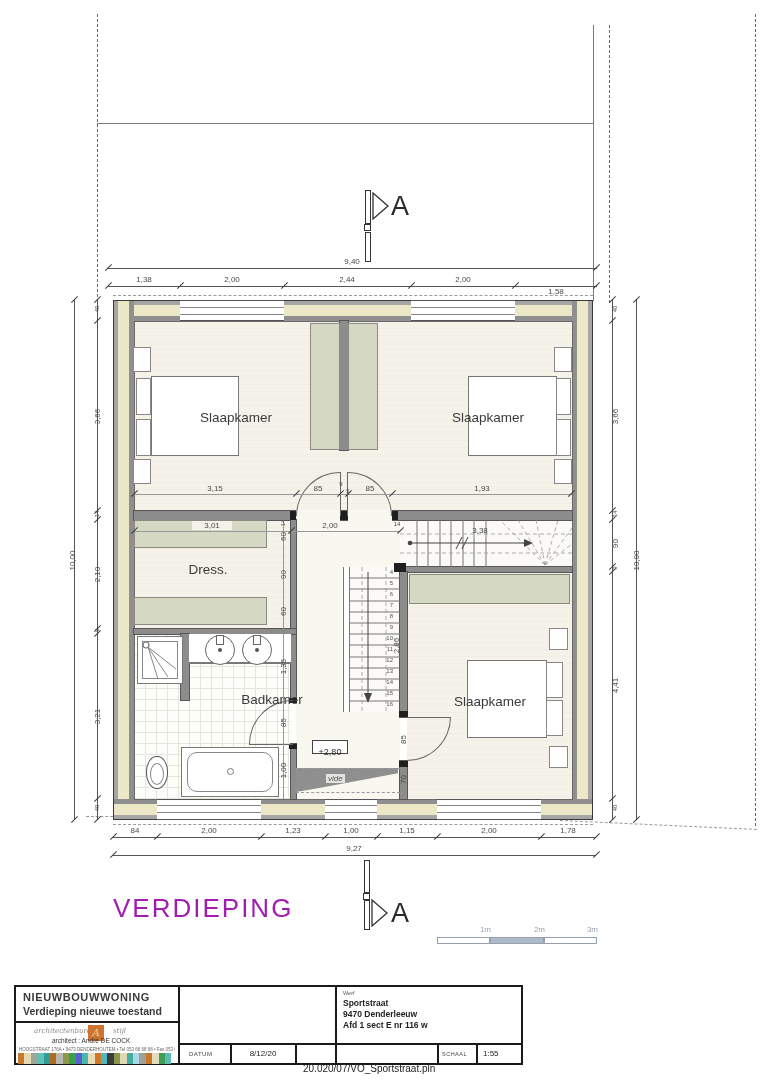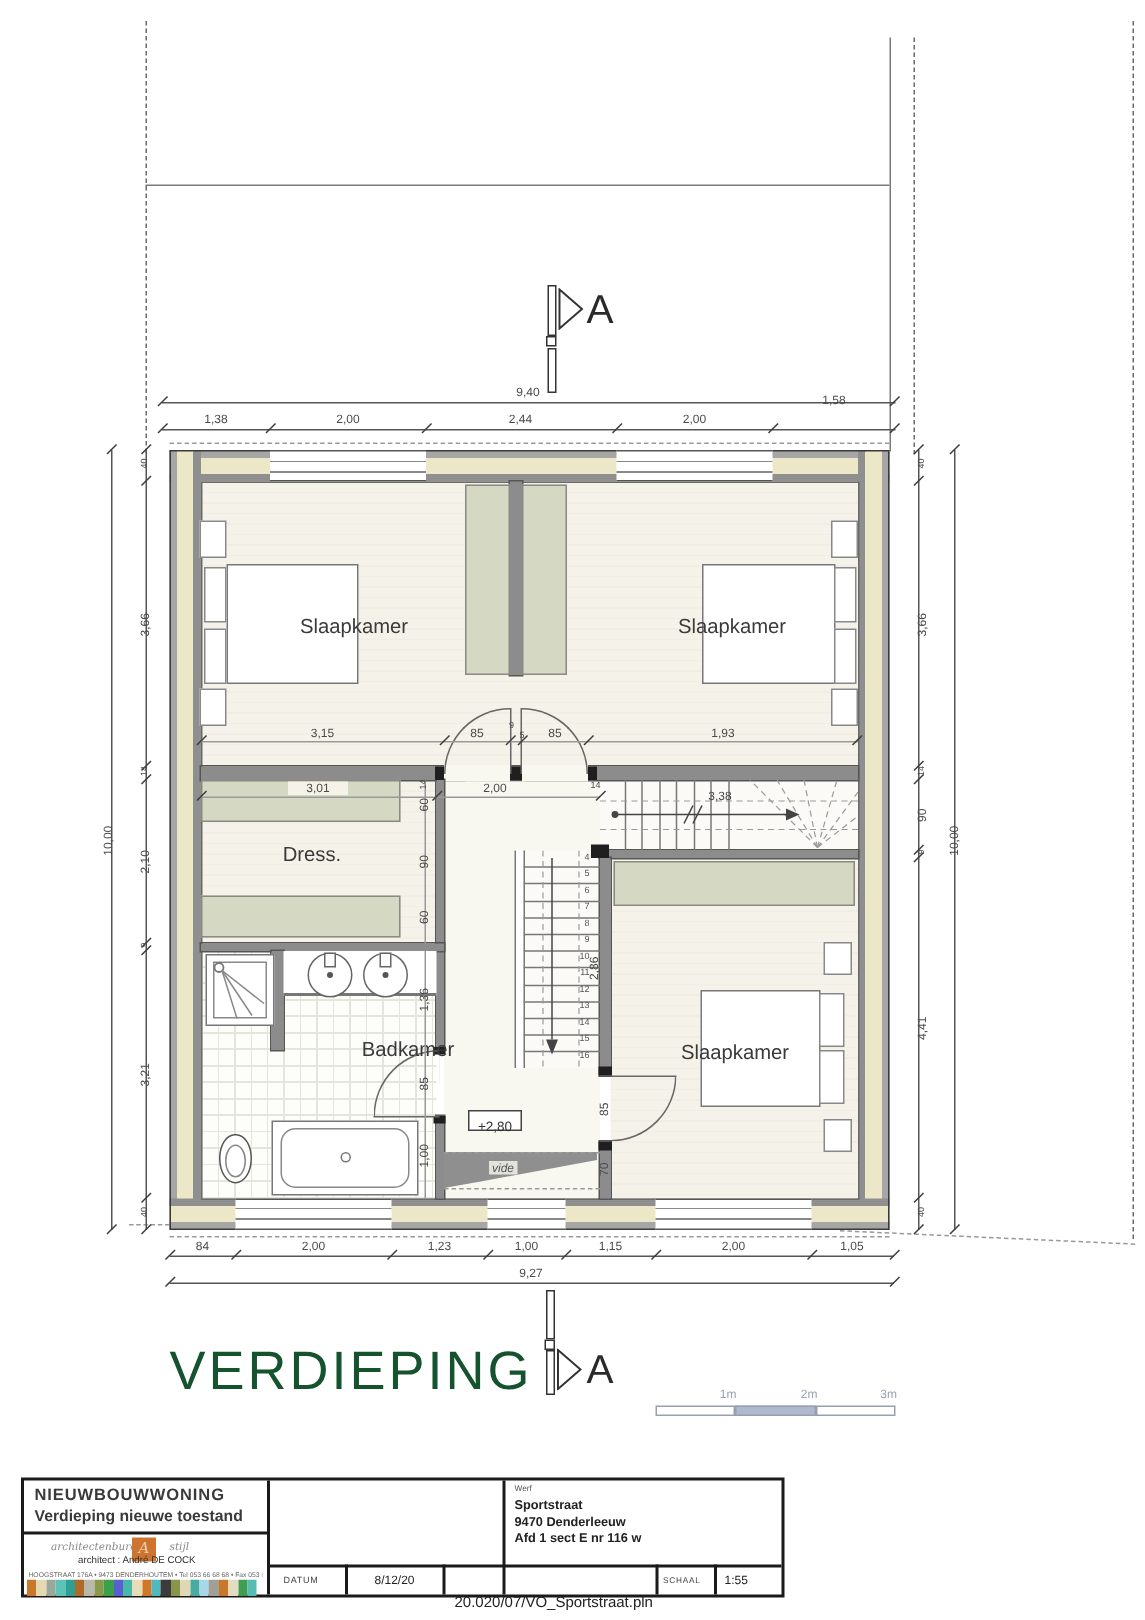--- a/index.html
+++ b/index.html
@@ -76,21 +76,21 @@
   <span class="tick" style="left:104px;top:285px;"></span>
     <span class="tick" style="left:176px;top:285px;"></span>
     <span class="tick" style="left:280px;top:285px;"></span>
     <span class="tick" style="left:407px;top:285px;"></span>
     <span class="tick" style="left:511px;top:285px;"></span>
     <span class="tick" style="left:592px;top:285px;"></span>
   <div class="dim" style="left:124px;top:275px;width:40px;">1,38</div>
   <div class="dim" style="left:212px;top:275px;width:40px;">2,00</div>
   <div class="dim" style="left:327px;top:275px;width:40px;">2,44</div>
   <div class="dim" style="left:443px;top:275px;width:40px;">2,00</div>
-  <div class="dim" style="left:536px;top:262px;width:40px;">1,58</div>
+  <div class="dim" style="left:536px;top:287px;width:40px;">1,58</div>
 
   <div class="floor" style="left:134px;top:321px;width:438px;height:190px;"></div>
   <div class="floor" style="left:134px;top:520px;width:157px;height:109px;"></div>
   <div class="floor" style="left:296px;top:520px;width:104px;height:279px;background:#f8f7f0;"></div>
   <div class="abs" style="left:400px;top:520px;width:172px;height:47px;background:#fbfaf6;"></div>
   <div class="abs" style="left:343px;top:567px;width:63px;height:145px;background:#fbfaf6;"></div>
   <div class="floor" style="left:407px;top:572px;width:165px;height:227px;"></div>
   <div class="abs" style="left:134px;top:634px;width:157px;height:165px;background:#fdfdfa;
        background-image:repeating-linear-gradient(0deg,#e5e5de 0 1px,transparent 1px 11px),repeating-linear-gradient(90deg,#e5e5de 0 1px,transparent 1px 11px);"></div>
 
@@ -356,37 +356,37 @@
     <span class="tick" style="left:373px;top:836px;"></span>
     <span class="tick" style="left:433px;top:836px;"></span>
     <span class="tick" style="left:537px;top:836px;"></span>
     <span class="tick" style="left:592px;top:836px;"></span>
   <div class="dim" style="left:115px;top:826px;width:40px;">84</div>
   <div class="dim" style="left:189px;top:826px;width:40px;">2,00</div>
   <div class="dim" style="left:273px;top:826px;width:40px;">1,23</div>
   <div class="dim" style="left:331px;top:826px;width:40px;">1,00</div>
   <div class="dim" style="left:387px;top:826px;width:40px;">1,15</div>
   <div class="dim" style="left:469px;top:826px;width:40px;">2,00</div>
-  <div class="dim" style="left:548px;top:826px;width:40px;">1,05</div>
+  <div class="dim" style="left:548px;top:826px;width:40px;">1,78</div>
   <div class="dline-h" style="left:113px;top:855px;width:483px;"></div>
   <span class="tick" style="left:109px;top:854px;"></span>
     <span class="tick" style="left:592px;top:854px;"></span>
   <div class="dim" style="left:334px;top:844px;width:40px;">9,27</div>
 
   <div>
     <div class="abs" style="left:364px;top:860px;width:4px;height:31px;border:1px solid #333;background:#fff;"></div>
     <div class="abs" style="left:363px;top:893px;width:5px;height:5px;border:1px solid #333;background:#fff;"></div>
     <div class="abs" style="left:364px;top:900px;width:4px;height:28px;border:1px solid #333;background:#fff;"></div>
     <svg class="abs" style="left:371px;top:899px;" width="17" height="28">
         <polygon points="1,1 16,14 1,27" fill="#fff" stroke="#333" stroke-width="1.3"></polygon>
       </svg>
     <div class="abs" style="left:391px;top:898px;font-size:27px;color:#2a2a2a;">A</div>
   </div>
 
-  <div class="abs" style="left:113px;top:893px;font-size:36px;letter-spacing:2px;color:#14532d;text-align:center;">VERDIEPING</div>
+  <div class="abs" style="left:113px;top:893px;font-size:26px;letter-spacing:2px;color:#a21caf;text-align:center;">VERDIEPING</div>
 
   <div>
     <div class="scale-seg" style="left:437px;top:937px;width:53px;background:#fff;"></div>
     <div class="scale-seg" style="left:490px;top:937px;width:54px;background:#aeb9cc;"></div>
     <div class="scale-seg" style="left:544px;top:937px;width:53px;background:#fff;"></div>
     <span class="scale-lbl" style="left:469px;top:925px;">1m</span>
     <span class="scale-lbl" style="left:523px;top:925px;">2m</span>
     <span class="scale-lbl" style="left:576px;top:925px;">3m</span>
   </div>
 

